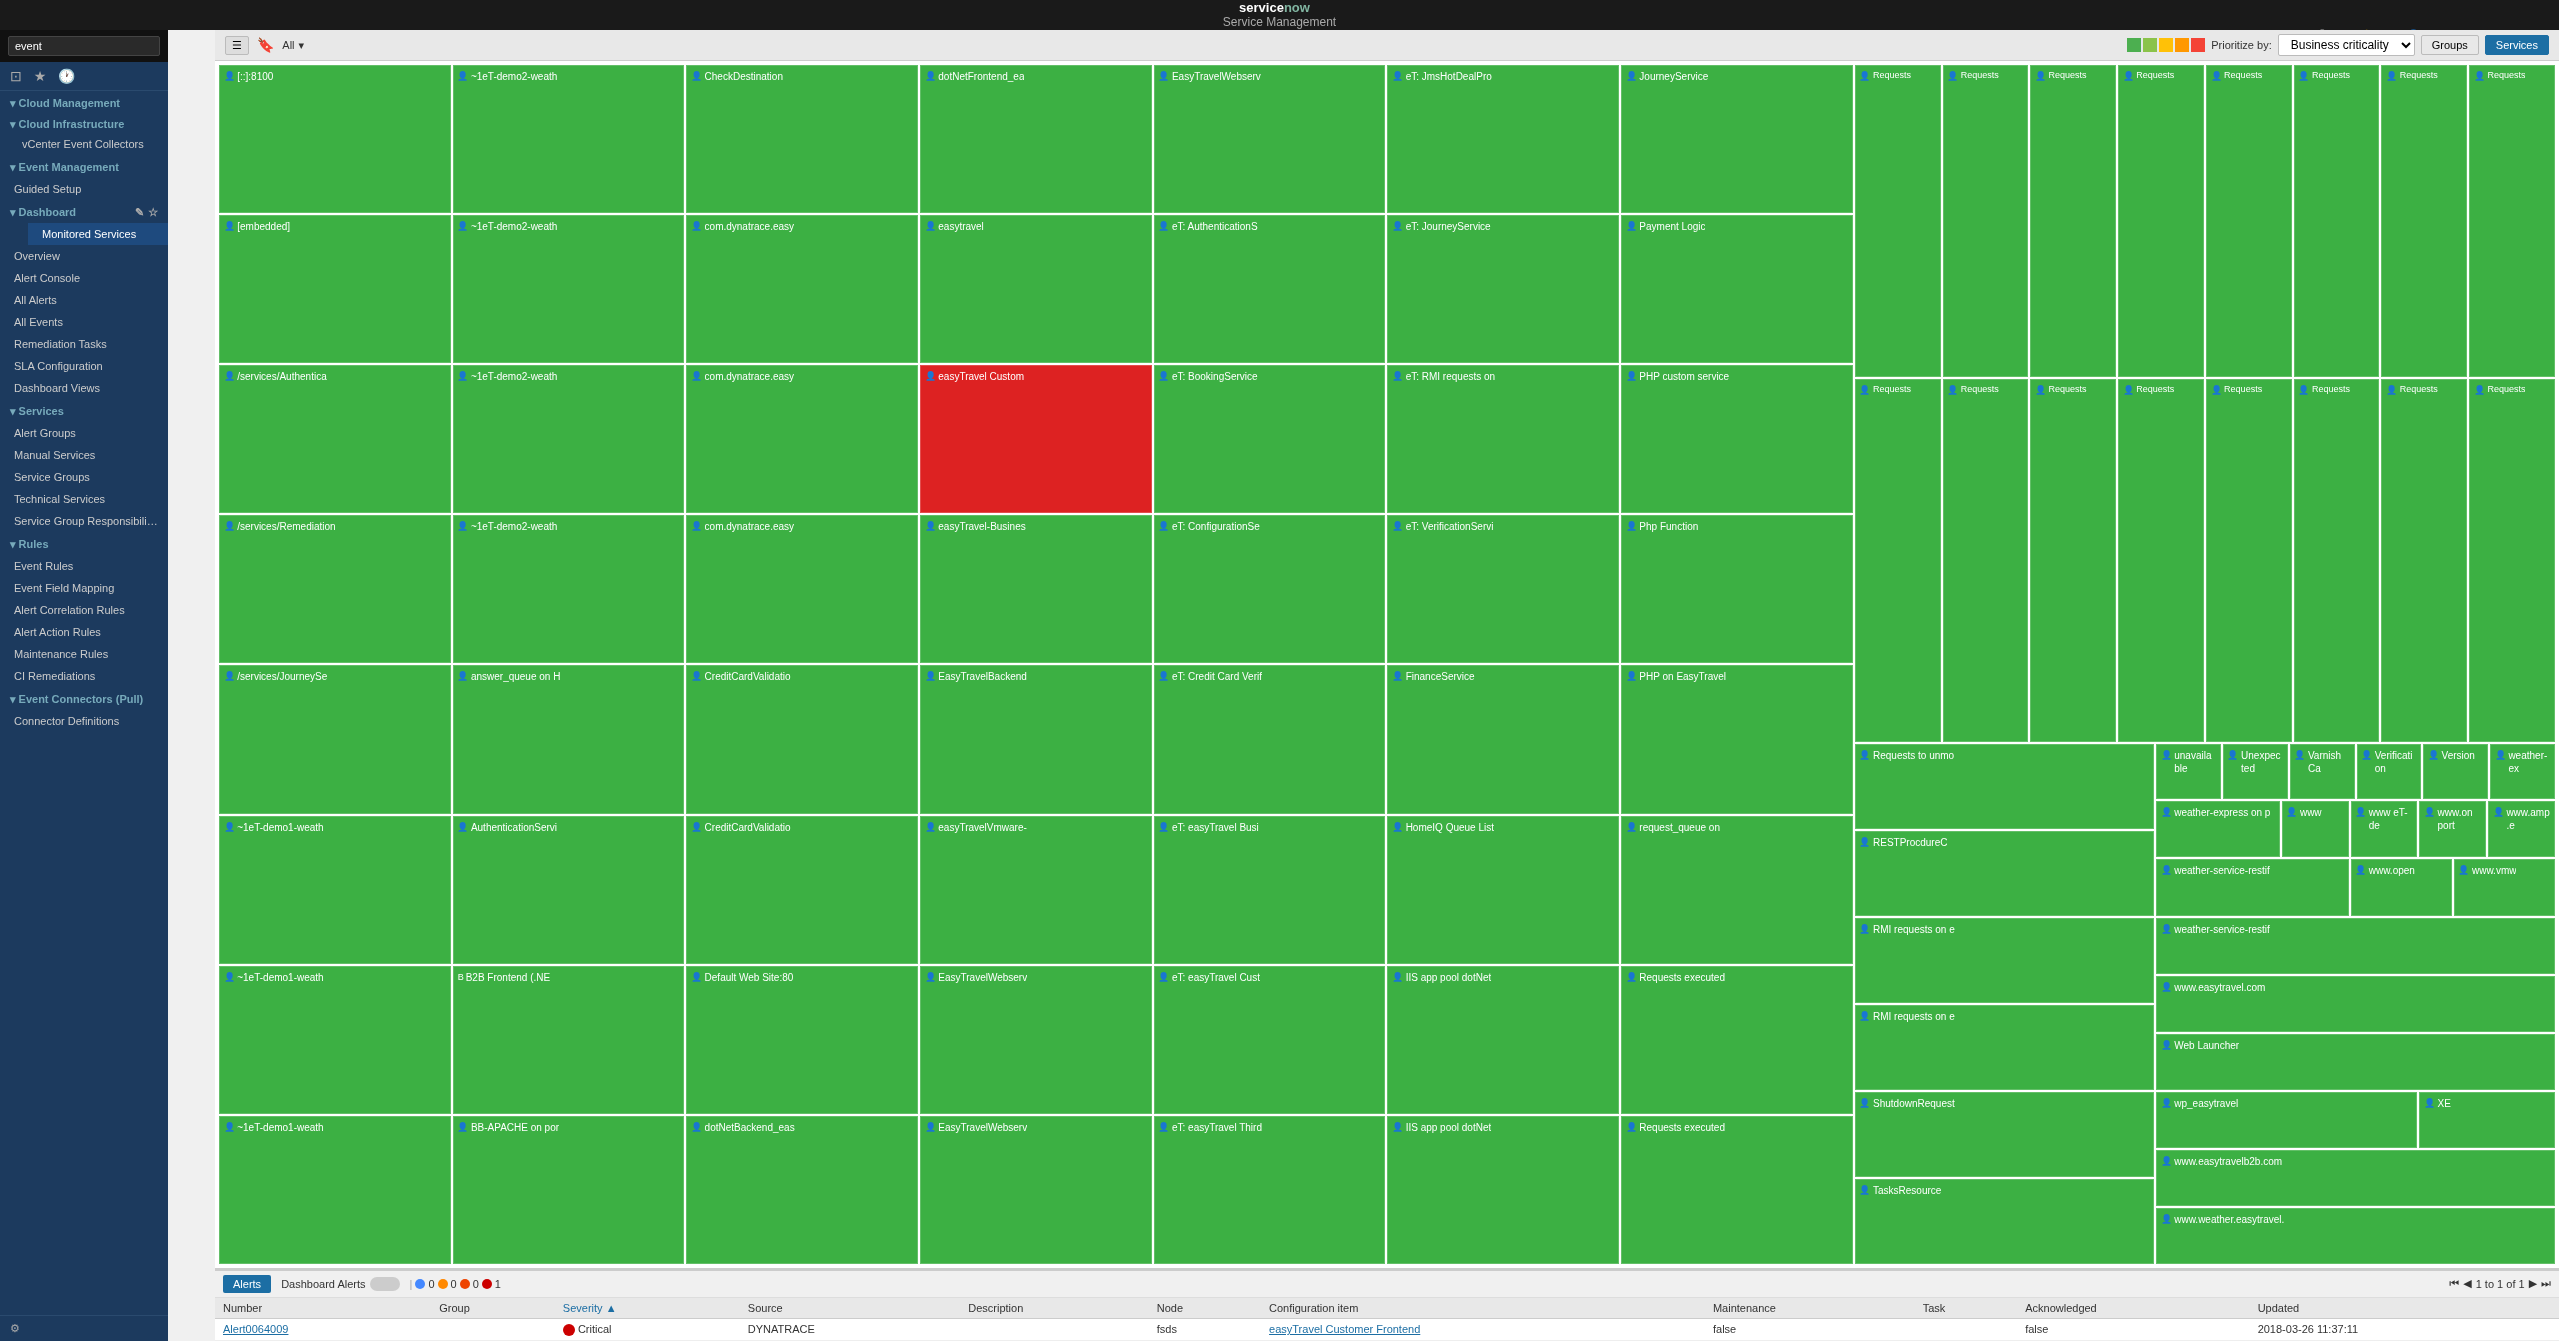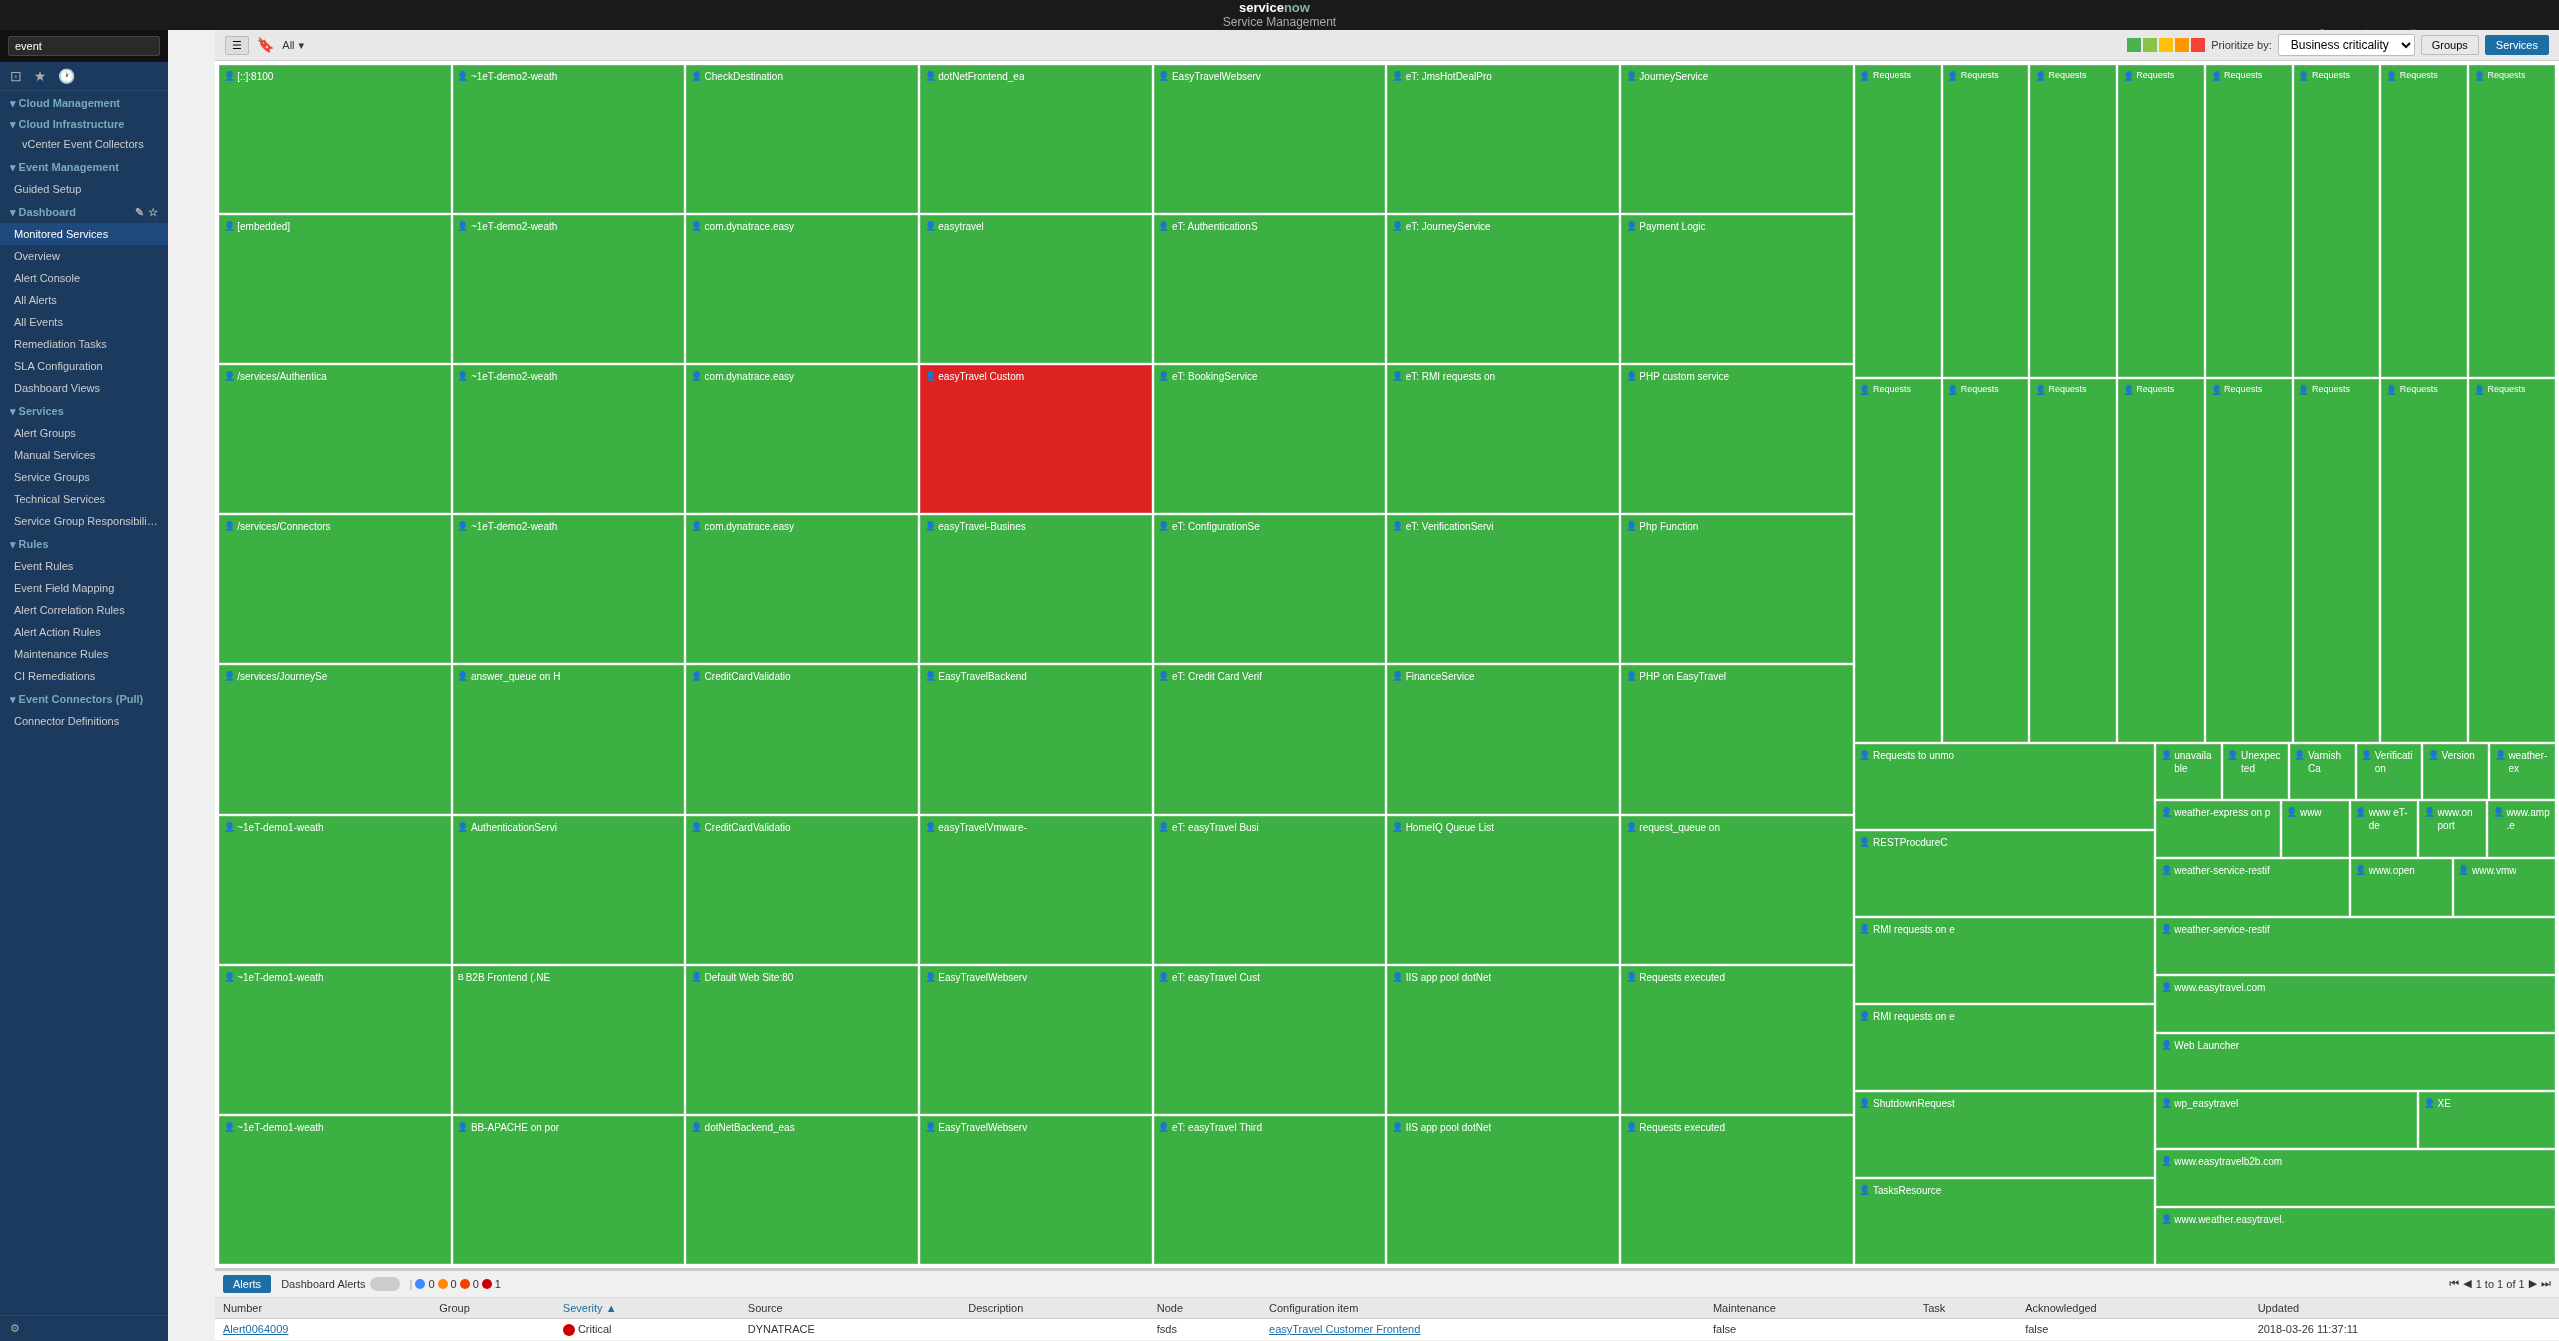--- a/index.html
+++ b/index.html
@@ -65,21 +65,21 @@
     }
     .sidebar-item {
       padding: 5px 10px 5px 14px;
       color: #ccc;
       cursor: pointer;
       font-size: 11px;
       white-space: nowrap;
       overflow: hidden;
       text-overflow: ellipsis;
     }
-    .sidebar-item.active { background: #1e4a7e; color: #fff; }
+    .sidebar-item.active { background: #1e4a7e; color: #fff; margin-left: 28px; }
     .sidebar-item.indented { padding-left: 22px; }
     .sidebar-subsection { padding: 4px 10px 2px 10px; color: #7ab; font-size: 11px; font-weight: bold; display: flex; align-items: center; gap: 4px; cursor: pointer; }
 
     
     .content { flex: 1; display: flex; flex-direction: column; overflow: hidden; background: #f5f5f5; }
 
     
     .content-header {
       background: #e8e8e8;
       padding: 4px 10px;
@@ -414,21 +414,21 @@
             <div class="cell">
               <div class="cell-text">
                   <span class="cell-icon">👤</span>
                   <span>PHP custom service</span>
                 </div>
             </div>
 
             <div class="cell">
               <div class="cell-text">
                   <span class="cell-icon">👤</span>
-                  <span>/services/Connectors</span>
+                  <span>/services/Remediation</span>
                 </div>
             </div>
             <div class="cell">
               <div class="cell-text">
                   <span class="cell-icon">👤</span>
                   <span>~1eT-demo2-weath</span>
                 </div>
             </div>
             <div class="cell">
               <div class="cell-text">

